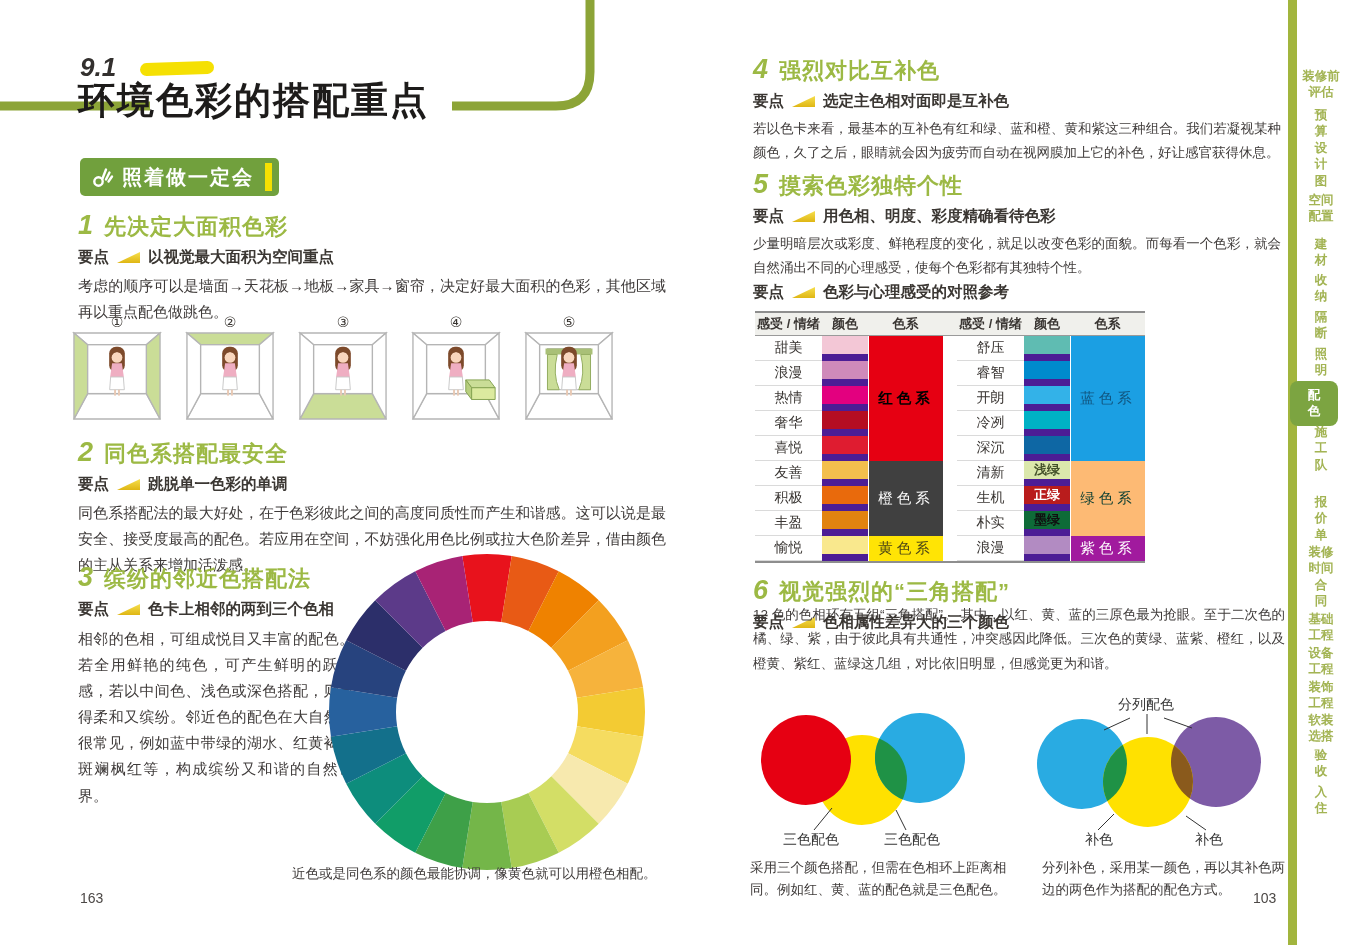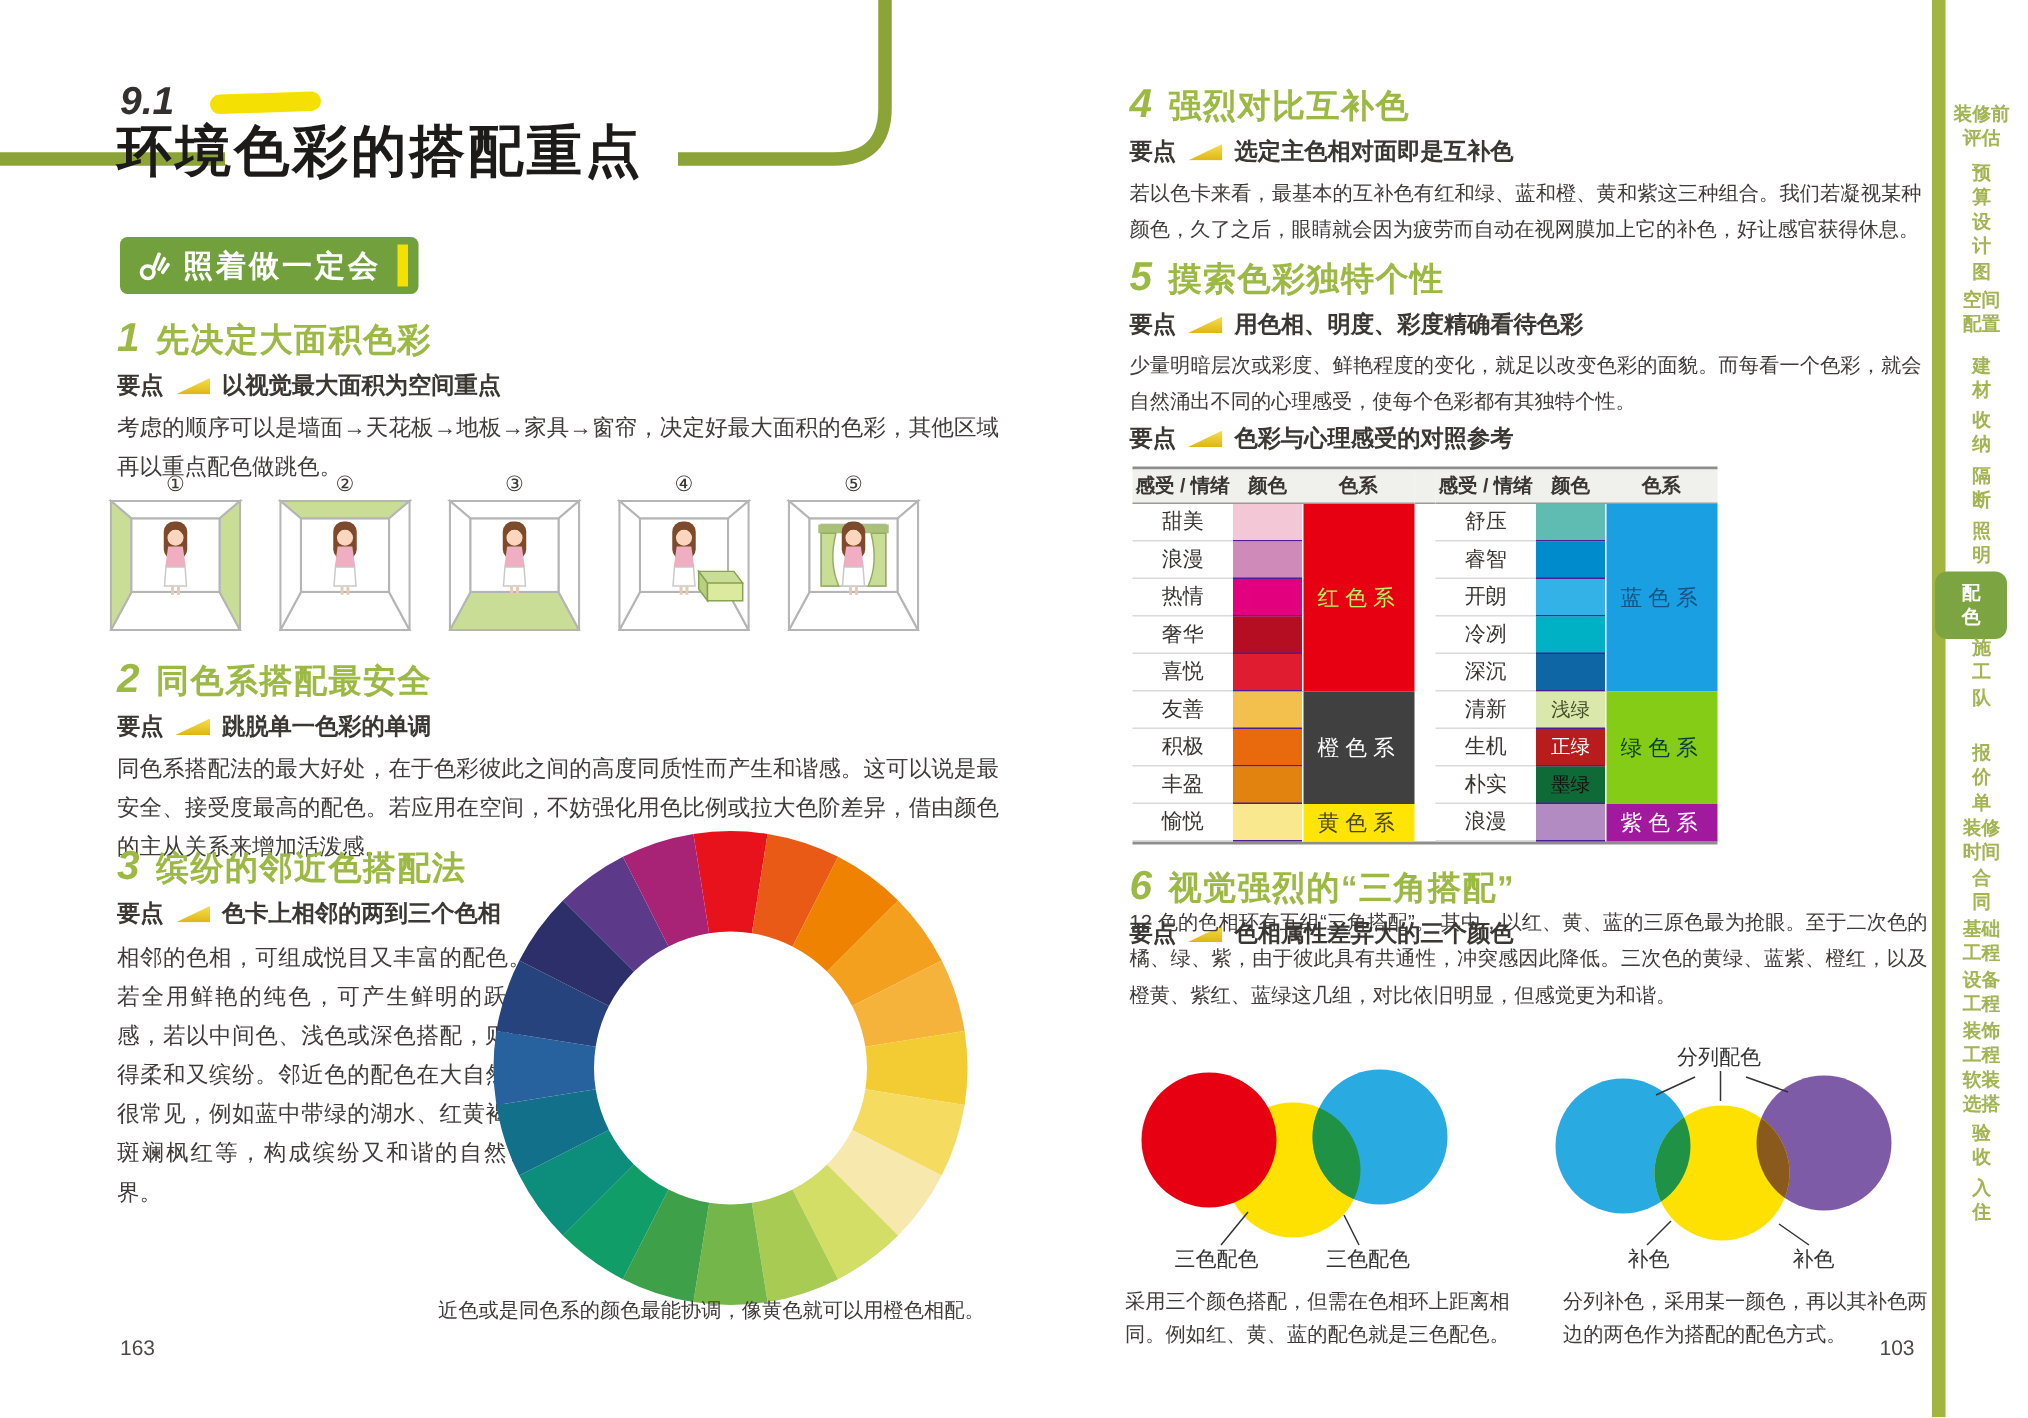--- a/index.html
+++ b/index.html
@@ -27,21 +27,21 @@
   .room .rl{font-size:14px;color:#3b3733;margin-bottom:1px;}
   
   #emotion-table{left:755px;top:311px;display:grid;
     grid-template-columns:67px 46px 75px 14px 67px 46px 75px;
     grid-template-rows:23px repeat(9,25px);
     border-top:2px solid #8e8e8e;border-bottom:2px solid #8e8e8e;background:#fff;}
   #emotion-table .th{background:#f0f0ec;border-bottom:1px solid #9a9a9a;font-size:13px;font-weight:bold;
     display:flex;align-items:center;justify-content:center;color:#3a3633;}
   #emotion-table .emo{font-size:14px;display:flex;align-items:center;justify-content:center;
     border-bottom:1px solid #dadada;color:#3a3633;}
-  #emotion-table .sw{border-bottom:1px solid #4c1d95;display:flex;align-items:center;justify-content:center;font-size:13px;font-weight:normal;}
+  #emotion-table .sw{border-bottom:7px solid #4c1d95;display:flex;align-items:center;justify-content:center;font-size:13px;font-weight:bold;}
   #emotion-table .grp{display:flex;align-items:center;justify-content:center;font-size:14.5px;letter-spacing:4px;border-left:1px solid #fff;}
   
   .cap{font-size:13.5px;line-height:1.65;color:#3f3b3a;}
   .vlabel{font-size:14px;color:#333;}
   .pagenum{font-size:14px;color:#4c4846;}
   
   .tab{position:absolute;left:1298px;width:46px;text-align:center;font-weight:bold;font-size:12.5px;line-height:1.3;color:#a3b454;}
   .tab.active{left:1290px;width:48px;background:#7ca441;color:#fff;border-radius:8px;padding:6px 0;}
 </style>
 </head>
@@ -255,21 +255,21 @@
       <div class="emo" style="grid-area: 6 / 1;">喜悦</div>
       <div class="sw" style="grid-area: 6 / 2; background: rgb(223, 28, 48); color: rgb(0, 0, 0);"></div>
       <div class="emo" style="grid-area: 7 / 1;">友善</div>
       <div class="sw" style="grid-area: 7 / 2; background: rgb(243, 191, 77); color: rgb(0, 0, 0);"></div>
       <div class="emo" style="grid-area: 8 / 1;">积极</div>
       <div class="sw" style="grid-area: 8 / 2; background: rgb(233, 106, 12); color: rgb(0, 0, 0);"></div>
       <div class="emo" style="grid-area: 9 / 1;">丰盈</div>
       <div class="sw" style="grid-area: 9 / 2; background: rgb(226, 131, 15); color: rgb(0, 0, 0);"></div>
       <div class="emo" style="grid-area: 10 / 1;">愉悦</div>
       <div class="sw" style="grid-area: 10 / 2; background: rgb(249, 232, 141); color: rgb(0, 0, 0);"></div>
-      <div class="grp" style="grid-area: 2 / 3 / 7; background: rgb(230, 0, 18); color: #bef264;">红色系</div>
+      <div class="grp" style="grid-area: 2 / 3 / 7; background: rgb(230, 0, 18); color: #000000; font-weight: bold;">红色系</div>
       <div class="grp" style="grid-area: 7 / 3 / 10; background: #404040; color: rgb(255, 255, 255);">橙色系</div>
       <div class="grp" style="grid-area: 10 / 3 / 11; background: rgb(255, 228, 5); color: rgb(74, 68, 21);">黄色系</div>
       <div class="emo" style="grid-area: 2 / 5;">舒压</div>
       <div class="sw" style="grid-area: 2 / 6; background: rgb(95, 188, 178); color: rgb(0, 0, 0);"></div>
       <div class="emo" style="grid-area: 3 / 5;">睿智</div>
       <div class="sw" style="grid-area: 3 / 6; background: rgb(0, 139, 205); color: rgb(0, 0, 0);"></div>
       <div class="emo" style="grid-area: 4 / 5;">开朗</div>
       <div class="sw" style="grid-area: 4 / 6; background: rgb(51, 178, 232); color: rgb(0, 0, 0);"></div>
       <div class="emo" style="grid-area: 5 / 5;">冷冽</div>
       <div class="sw" style="grid-area: 5 / 6; background: rgb(0, 177, 197); color: rgb(0, 0, 0);"></div>
@@ -277,21 +277,21 @@
       <div class="sw" style="grid-area: 6 / 6; background: rgb(14, 103, 164); color: rgb(0, 0, 0);"></div>
       <div class="emo" style="grid-area: 7 / 5;">清新</div>
       <div class="sw" style="grid-area: 7 / 6; background: rgb(219, 232, 172); color: rgb(68, 82, 42);">浅绿</div>
       <div class="emo" style="grid-area: 8 / 5;">生机</div>
       <div class="sw" style="grid-area: 8 / 6; background: #b91c1c; color: rgb(255, 255, 255);">正绿</div>
       <div class="emo" style="grid-area: 9 / 5;">朴实</div>
       <div class="sw" style="grid-area: 9 / 6; background: rgb(14, 107, 56); color: rgb(16, 16, 16);">墨绿</div>
       <div class="emo" style="grid-area: 10 / 5;">浪漫</div>
       <div class="sw" style="grid-area: 10 / 6; background: rgb(178, 139, 194); color: rgb(0, 0, 0);"></div>
       <div class="grp" style="grid-area: 2 / 7 / 7; background: rgb(27, 159, 227); color: rgb(17, 85, 127);">蓝色系</div>
-      <div class="grp" style="grid-area: 7 / 7 / 10; background: #84cc16; color: rgb(9, 61, 49);">绿色系</div>
+      <div class="grp" style="grid-area: 7 / 7 / 10; background: #fdba74; color: rgb(9, 61, 49);">绿色系</div>
       <div class="grp" style="grid-area: 10 / 7 / 11; background: rgb(161, 26, 158); color: rgb(255, 255, 255);">紫色系</div>
     </div>
 
   <div class="abs sec-h" style="left:753px;top:575px;">
     <span class="n">6</span>
     <span class="t">视觉强烈的“三角搭配”</span>
   </div>
   <div class="abs point" style="left:753px;top:612px;">
     <span>要点</span>
     <span class="mark"></span>

